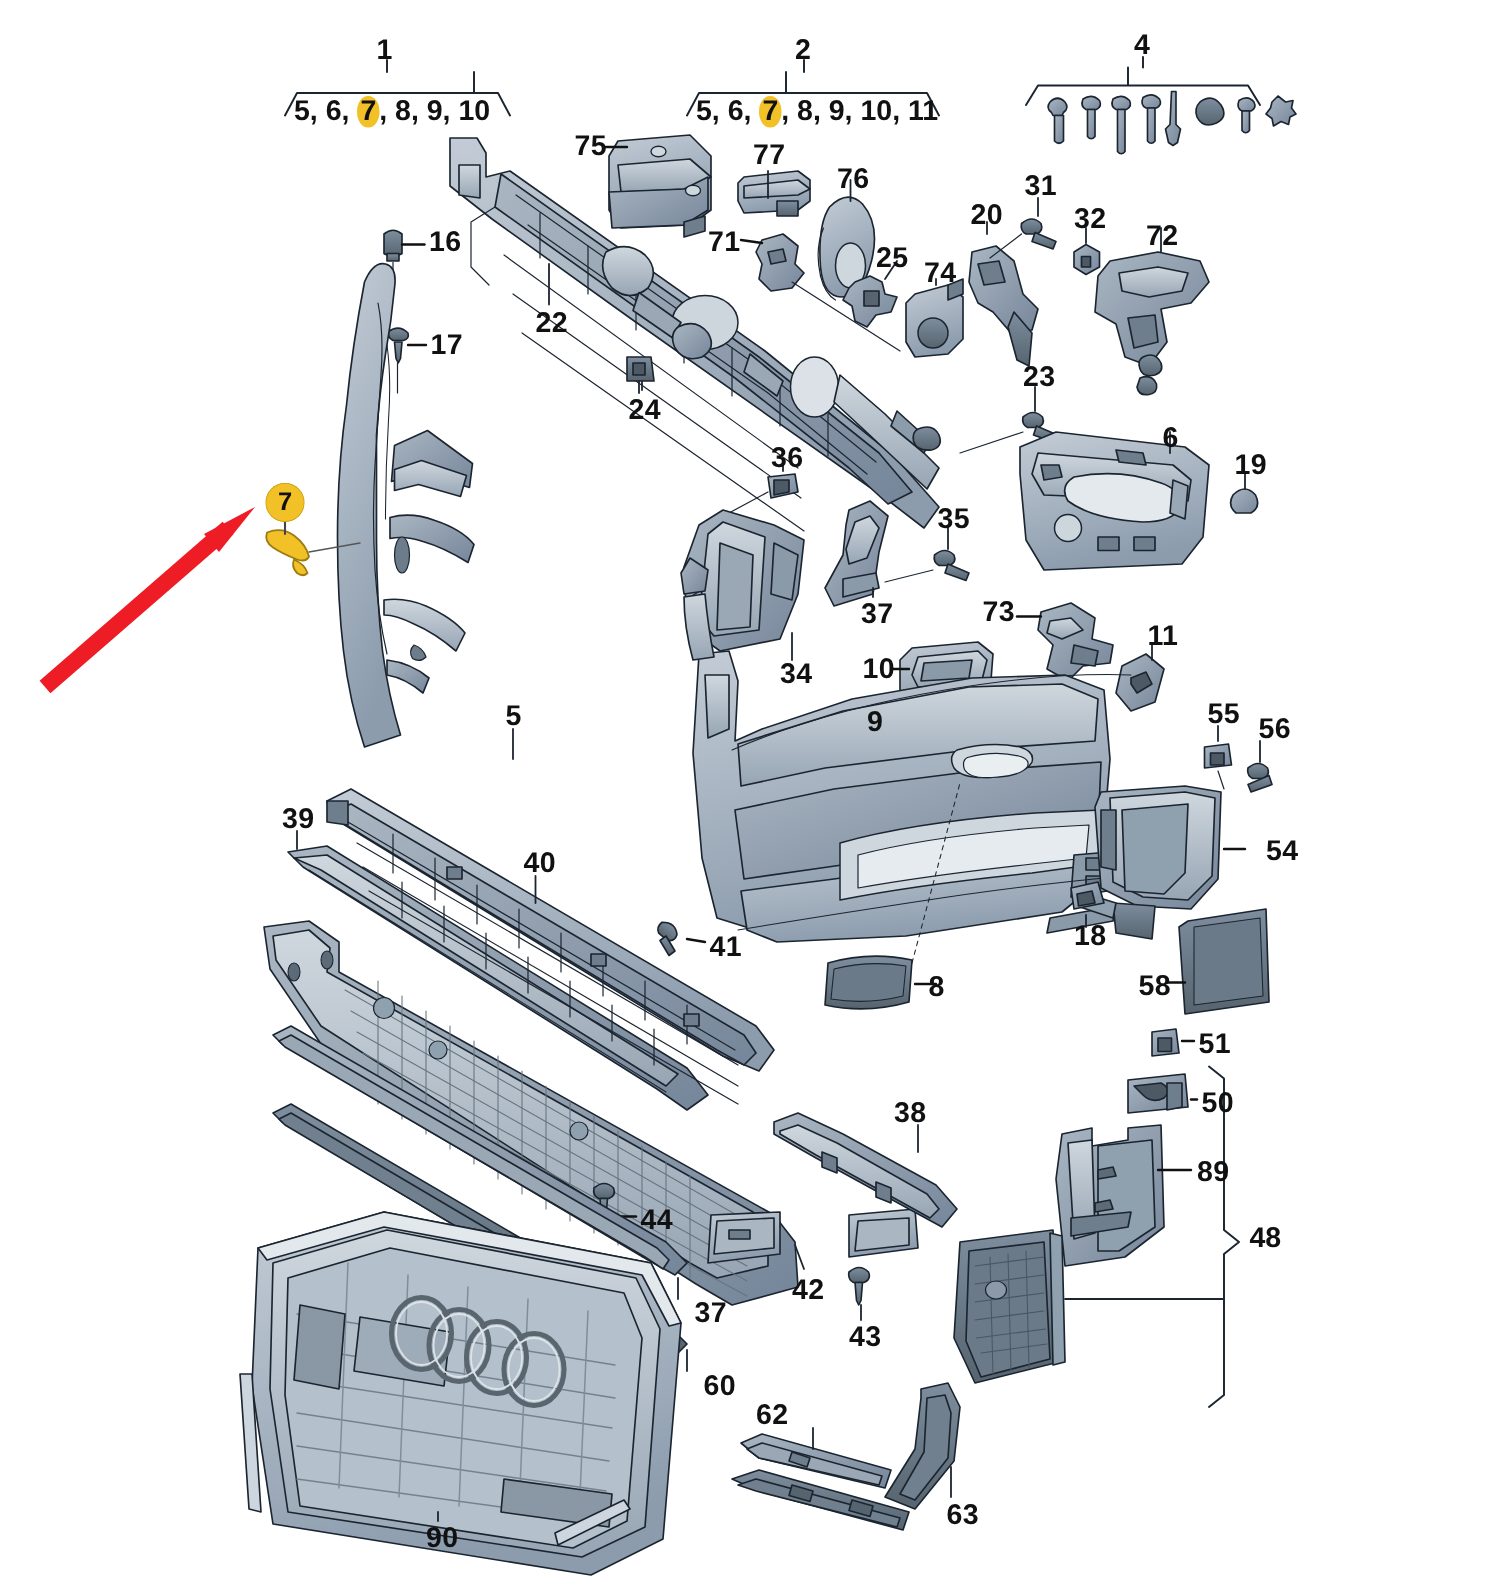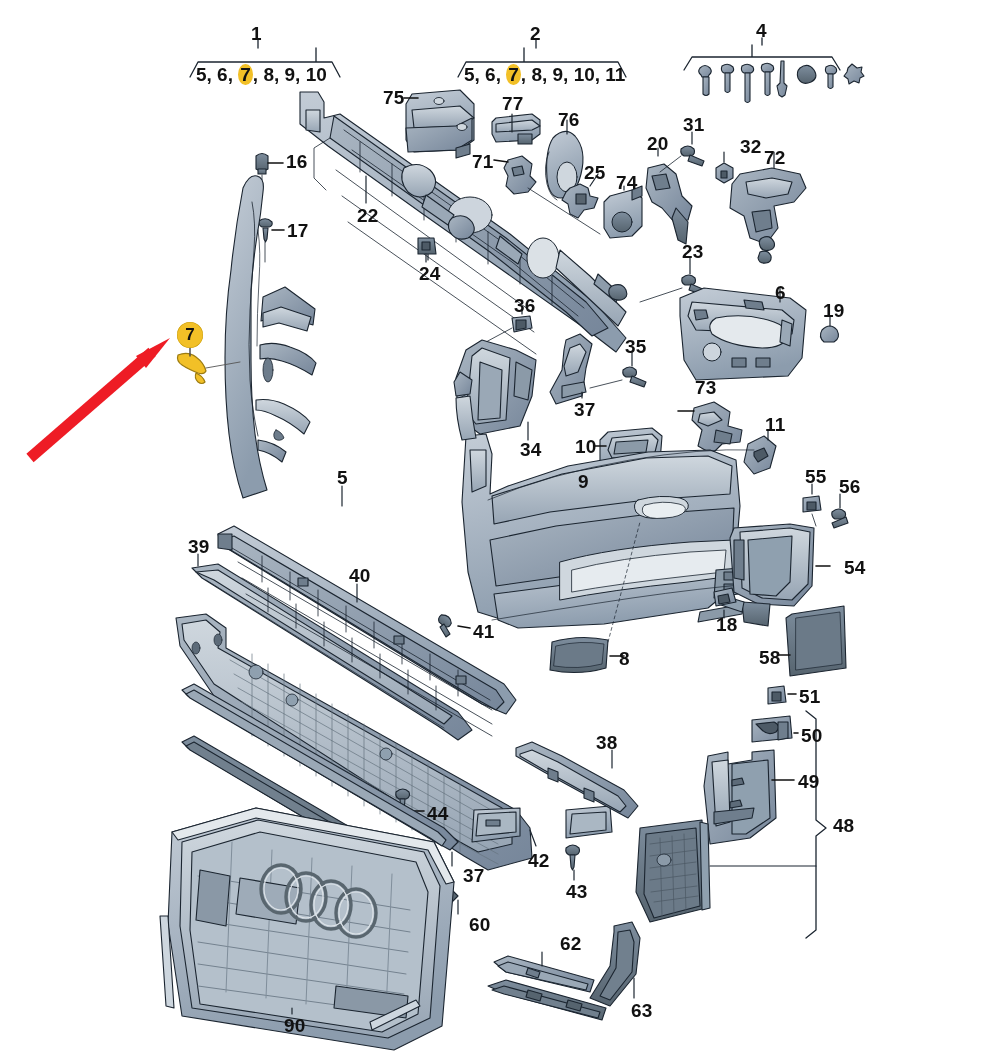--- a/index.html
+++ b/index.html
@@ -558,51 +558,51 @@
 <div class="lbl" style="left:286px;top:152px;">16</div>
 <div class="lbl" style="left:287px;top:221px;">17</div>
 <div class="lbl" style="left:383px;top:88px;">75</div>
 <div class="lbl" style="left:502px;top:94px;">77</div>
 <div class="lbl" style="left:558px;top:110px;">76</div>
 <div class="lbl" style="left:472px;top:152px;">71</div>
 <div class="lbl" style="left:584px;top:163px;">25</div>
 <div class="lbl" style="left:616px;top:173px;text-align:center;">74</div>
 <div class="lbl" style="left:647px;top:134px;">20</div>
 <div class="lbl" style="left:683px;top:115px;">31</div>
-<div class="lbl" style="left:740px;top:137px;text-align:right;">32</div>
+<div class="lbl" style="left:716px;top:137px;text-align:right;">32</div>
 <div class="lbl" style="left:764px;top:148px;">72</div>
 <div class="lbl" style="left:357px;top:206px;">22</div>
 <div class="lbl" style="left:419px;top:264px;">24</div>
 <div class="lbl" style="left:682px;top:242px;">23</div>
 <div class="lbl" style="left:775px;top:283px;">6</div>
 <div class="lbl" style="left:823px;top:301px;">19</div>
 <div class="lbl" style="left:514px;top:296px;">36</div>
 <div class="lbl" style="left:625px;top:337px;">35</div>
 <div class="lbl" style="left:574px;top:400px;text-align:center;">37</div>
 <div class="lbl" style="left:520px;top:440px;">34</div>
-<div class="lbl" style="left:655px;top:378px;margin-left:40px;">73</div>
+<div class="lbl" style="left:655px;top:399px;">73</div>
 <div class="lbl" style="left:765px;top:415px;">11</div>
 <div class="lbl" style="left:575px;top:437px;">10</div>
 <div class="lbl" style="left:578px;top:472px;">9</div>
 <div class="lbl" style="left:337px;top:468px;">5</div>
 <div class="lbl" style="left:805px;top:467px;">55</div>
 <div class="lbl" style="left:839px;top:477px;">56</div>
 <div class="lbl" style="left:844px;top:558px;">54</div>
 <div class="lbl" style="left:716px;top:615px;">18</div>
 <div class="lbl" style="left:759px;top:648px;">58</div>
 <div class="lbl" style="left:619px;top:649px;">8</div>
 <div class="lbl" style="left:799px;top:687px;">51</div>
 <div class="lbl" style="left:801px;top:726px;">50</div>
-<div class="lbl" style="left:798px;top:772px;">49</div>
+<div class="lbl" style="left:798px;top:772px;">89</div>
 <div class="lbl" style="left:188px;top:537px;">39</div>
 <div class="lbl" style="left:349px;top:566px;">40</div>
 <div class="lbl" style="left:473px;top:622px;">41</div>
 <div class="lbl" style="left:596px;top:733px;">38</div>
 <div class="lbl" style="left:427px;top:804px;">44</div>
 <div class="lbl" style="left:528px;top:851px;">42</div>
 <div class="lbl" style="left:566px;top:882px;">43</div>
 <div class="lbl" style="left:463px;top:866px;">37</div>
 <div class="lbl" style="left:469px;top:915px;">60</div>
-<div class="lbl" style="left:560px;top:934px;">62</div>
+<div class="lbl" style="left:504px;top:934px;">62</div>
 <div class="lbl" style="left:631px;top:1001px;">63</div>
 <div class="lbl" style="left:284px;top:1016px;">90</div>
 
 </div>
 
 </body></html>

